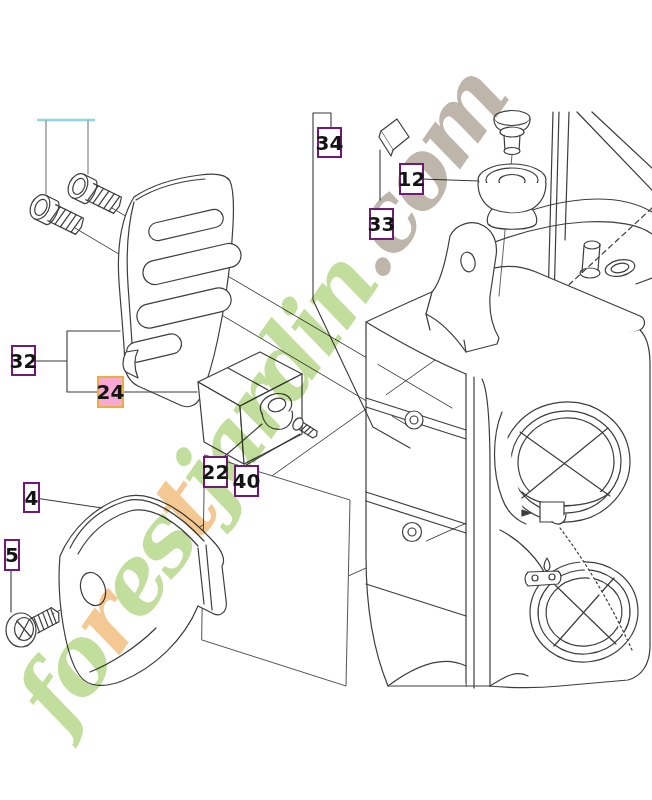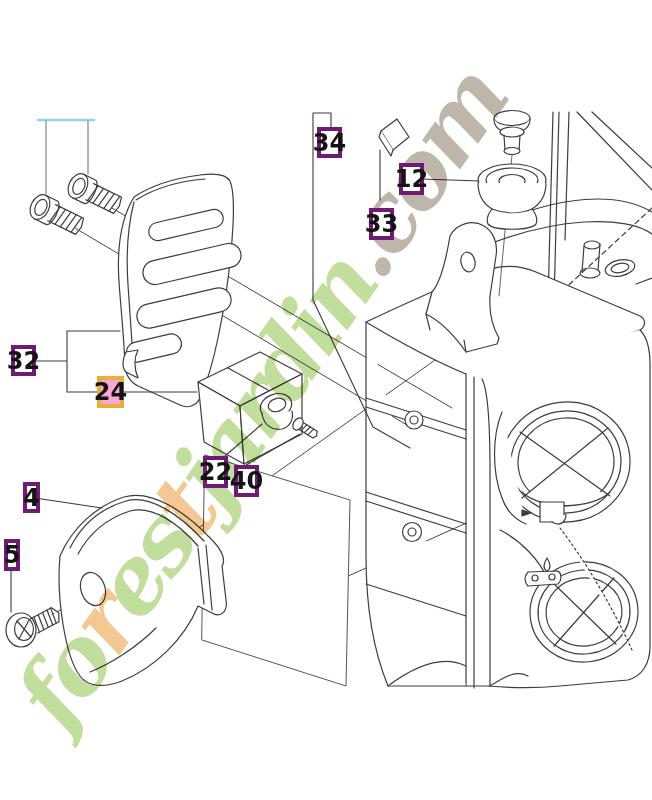--- a/index.html
+++ b/index.html
@@ -6,22 +6,22 @@
   #stage{position:relative;width:652px;height:800px;background:#fff;overflow:hidden;
          font-family:"DejaVu Sans","Liberation Sans",sans-serif;}
   #art{position:absolute;left:0;top:0;z-index:1;}
   #watermark{position:absolute;left:58px;top:616px;z-index:2;width:840px;
              transform:rotate(-55deg);transform-origin:42px 92px;
              font-family:"DejaVu Serif","Liberation Serif",serif;
              font-style:italic;font-weight:bold;font-size:92px;line-height:1;
              letter-spacing:-5px;opacity:.85;mix-blend-mode:multiply;
              pointer-events:none;white-space:nowrap;}
   .callout{position:absolute;z-index:3;display:flex;align-items:center;justify-content:center;
-           box-sizing:border-box;background:#fff;border:4px solid #701a75;
-           font-weight:bold;font-size:24px;color:#141414;cursor:pointer;}
+           box-sizing:border-box;background:#fff;border:2px solid #701a75;
+           font-weight:bold;font-size:20px;color:#141414;cursor:pointer;}
   .callout.yellow{background:#f9a8d4;border-color:#eaaf3a;}
 </style>
 </head>
 <body>
 
 <div id="stage">
 
   <svg id="art" width="652" height="800" viewBox="0 0 652 800" fill="none" stroke="#3d3d3d" stroke-width="1.2" stroke-linecap="round" stroke-linejoin="round">
 
     <g stroke="#4a4a4a" stroke-width="1">

